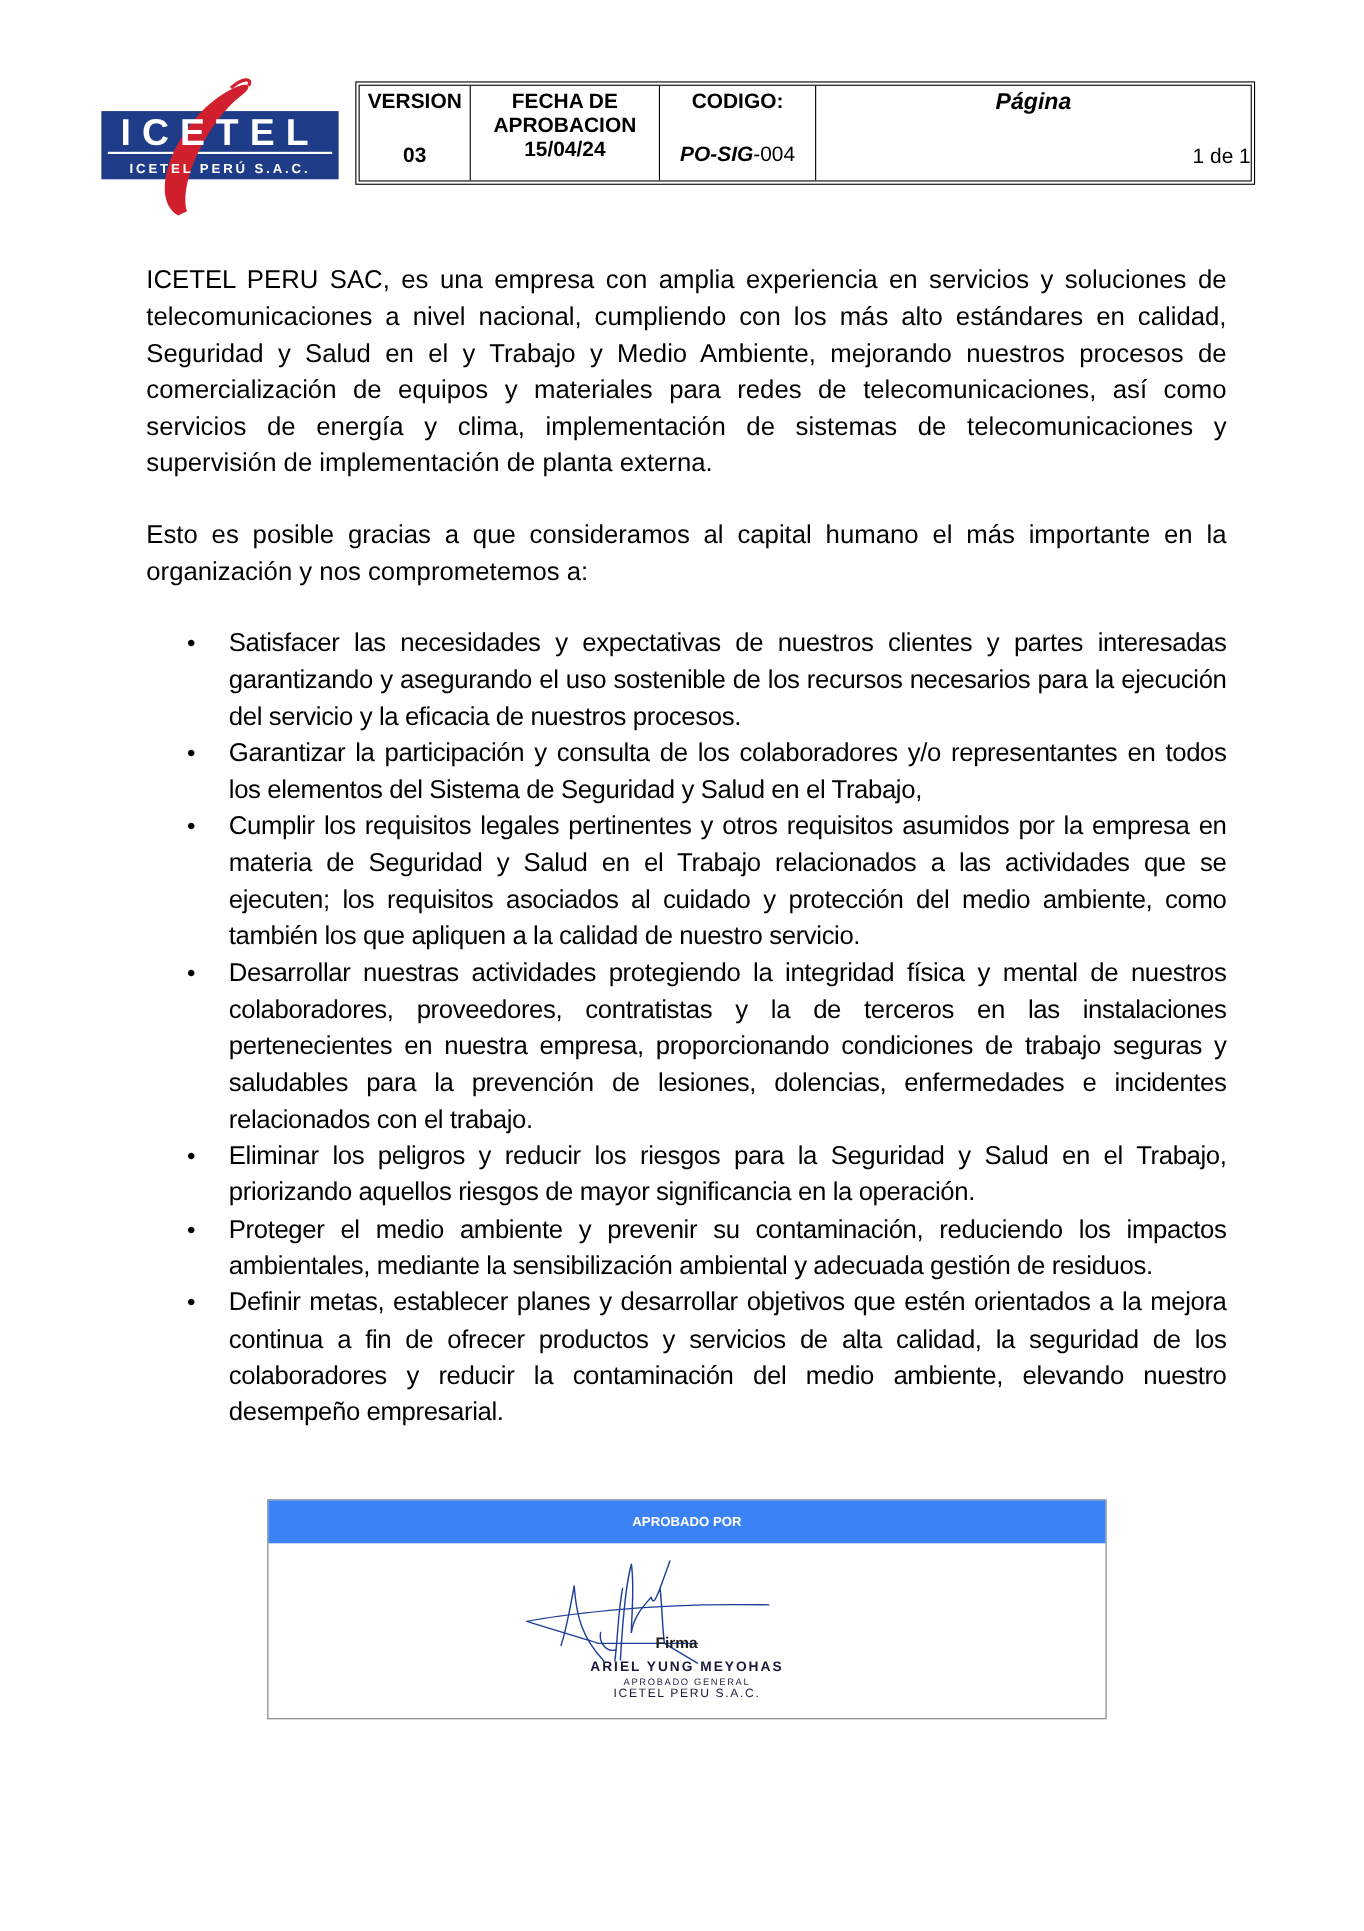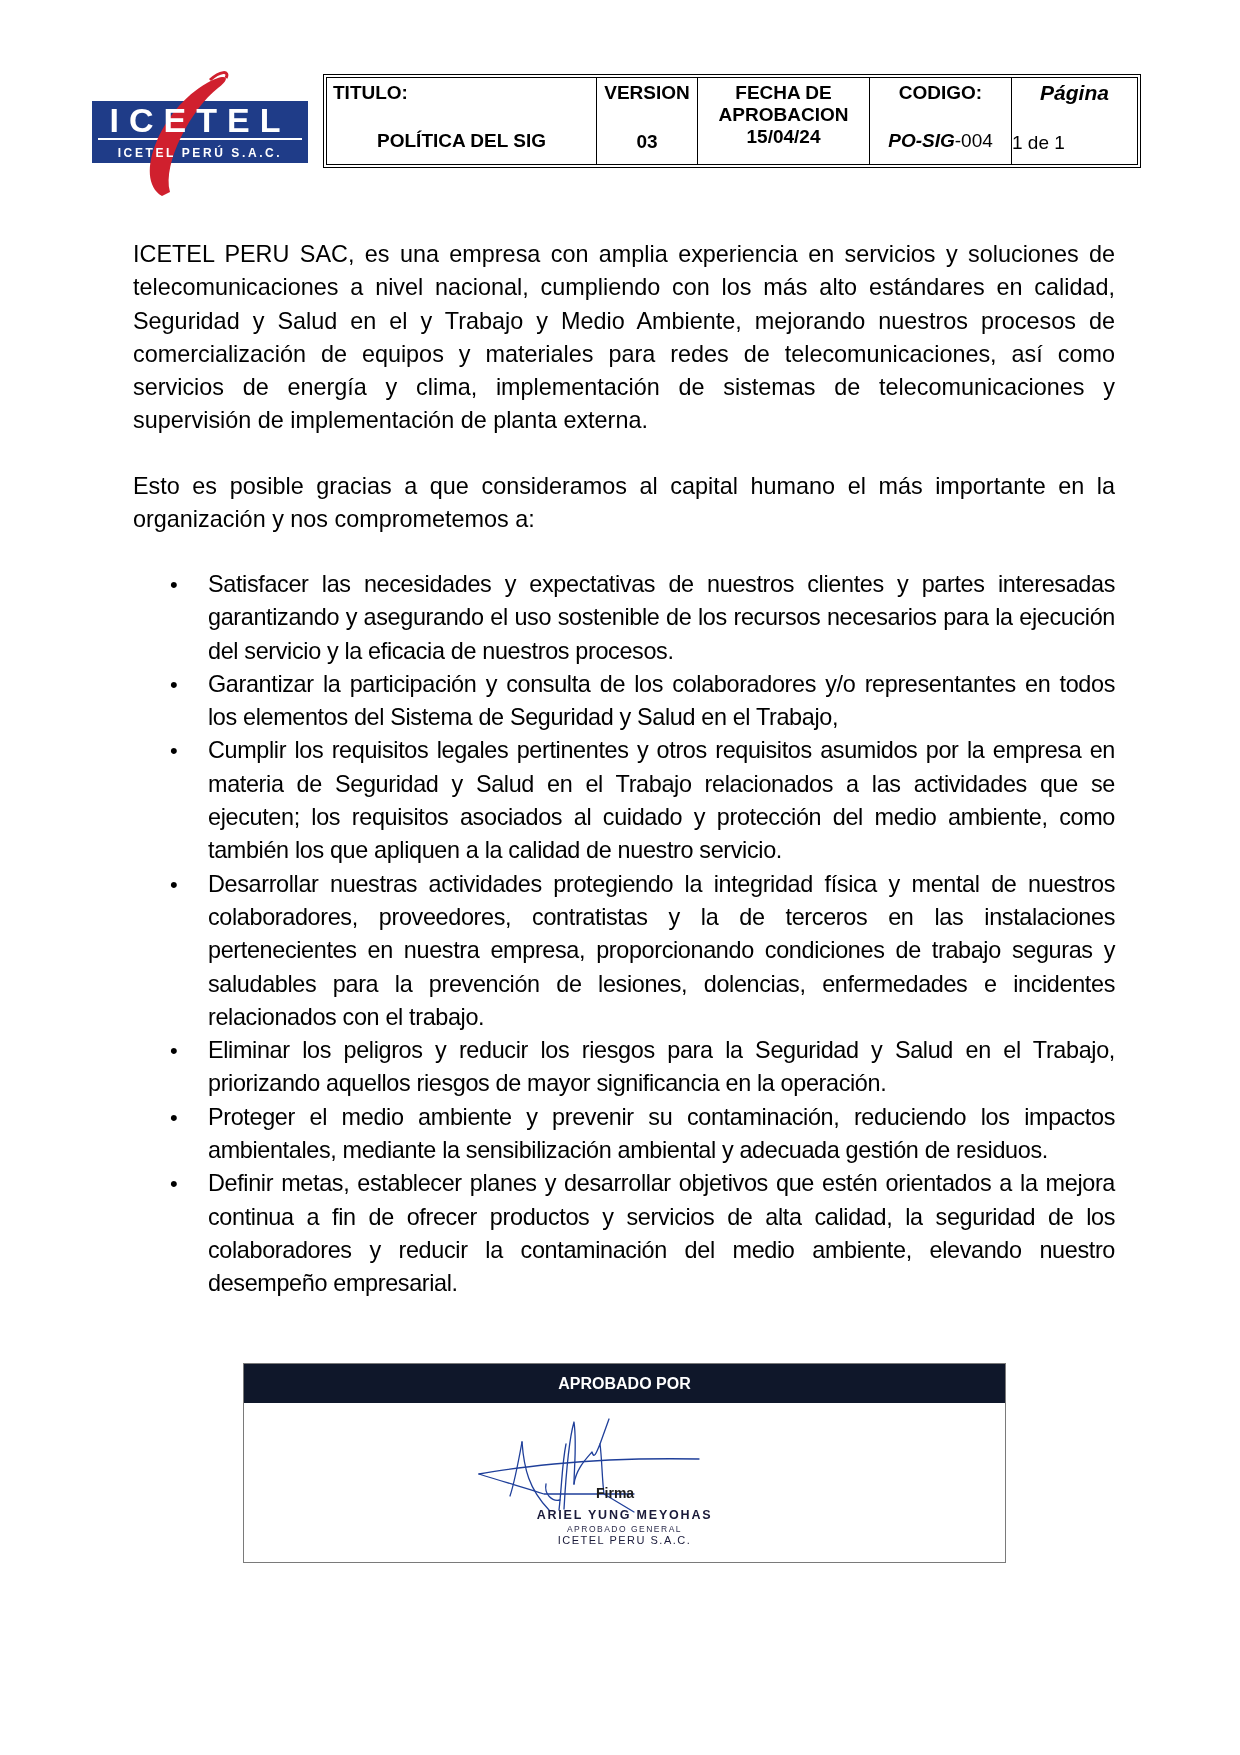--- a/index.html
+++ b/index.html
@@ -64,21 +64,21 @@
     .c-fecha .lbl { position: absolute; left: 0; right: 0; top: 4px; text-align: center; }
     .c-fecha .val { position: absolute; left: 0; right: 0; top: 48px; text-align: center; font-weight: bold; }
 
     .c-codigo { width: 142px; }
     .c-codigo .lbl { position: absolute; left: 0; right: 0; top: 4px; text-align: center; }
     .c-codigo .val { position: absolute; left: 0; right: 0; top: 52px; text-align: center; }
     .c-codigo .val .it { font-style: italic; font-weight: bold; }
 
     .c-pagina { flex: 1; }
     .c-pagina .lbl { position: absolute; left: 0; right: 0; top: 4px; text-align: center; font-size: 21px; font-style: italic; }
-    .c-pagina .val { position: absolute; left: 0; right: 0; top: 54px; text-align: left; }
+    .c-pagina .val { position: absolute; left: 0; right: 0; top: 54px; text-align: right; }
 
     
     .content {
       position: absolute;
       left: 133px;
       width: 982px;
       font-size: 23.4px;
       line-height: 33.3px;
       text-align: justify;
     }
@@ -115,24 +115,24 @@
       position: absolute;
       left: 243px;
       top: 1363px;
       width: 763px;
       height: 200px;
       border: 1.5px solid #7a7a7a;
       box-sizing: border-box;
     }
     .approval-head {
       height: 39px;
-      background: #0f172a;
+      background: #3b82f6;
       color: #fff;
       font-weight: bold;
-      font-size: 16px;
+      font-size: 12px;
       text-align: center;
       line-height: 39px;
     }
     .signature {
       position: absolute;
       left: 230px;
       top: 50px;
       width: 240px;
       height: 100px;
     }
@@ -186,24 +186,20 @@
 
     <path d="M 70 128 C 40 110, 70 40, 115 15 C 135 4, 140 10, 126 20 C 100 40, 70 95, 78 124 Z" fill="#d0202e"></path>
     <path d="M 118 12 C 128 3, 138 2, 134 10" stroke="#d0202e" stroke-width="3" fill="none"></path>
 
     <text x="108" y="64" text-anchor="middle" fill="#ffffff" font-family="Liberation Sans, sans-serif" font-weight="bold" font-size="34" letter-spacing="10">ICETEL</text>
     <text x="108" y="89" text-anchor="middle" fill="#ffffff" font-family="Liberation Sans, sans-serif" font-weight="bold" font-size="12" letter-spacing="2.6">ICETEL PERÚ S.A.C.</text>
   </svg>
 </div>
 
 <div class="header-table">
-  <div class="hcell c-titulo">
-    <div class="lbl">TITULO:</div>
-    <div class="val">POLÍTICA DEL SIG</div>
-  </div>
   <div class="hcell c-version">
     <div class="lbl">VERSION</div>
     <div class="val">03</div>
   </div>
   <div class="hcell c-fecha">
     <div class="lbl">FECHA DE APROBACION</div>
     <div class="val">15/04/24</div>
   </div>
   <div class="hcell c-codigo">
     <div class="lbl">CODIGO:</div>

